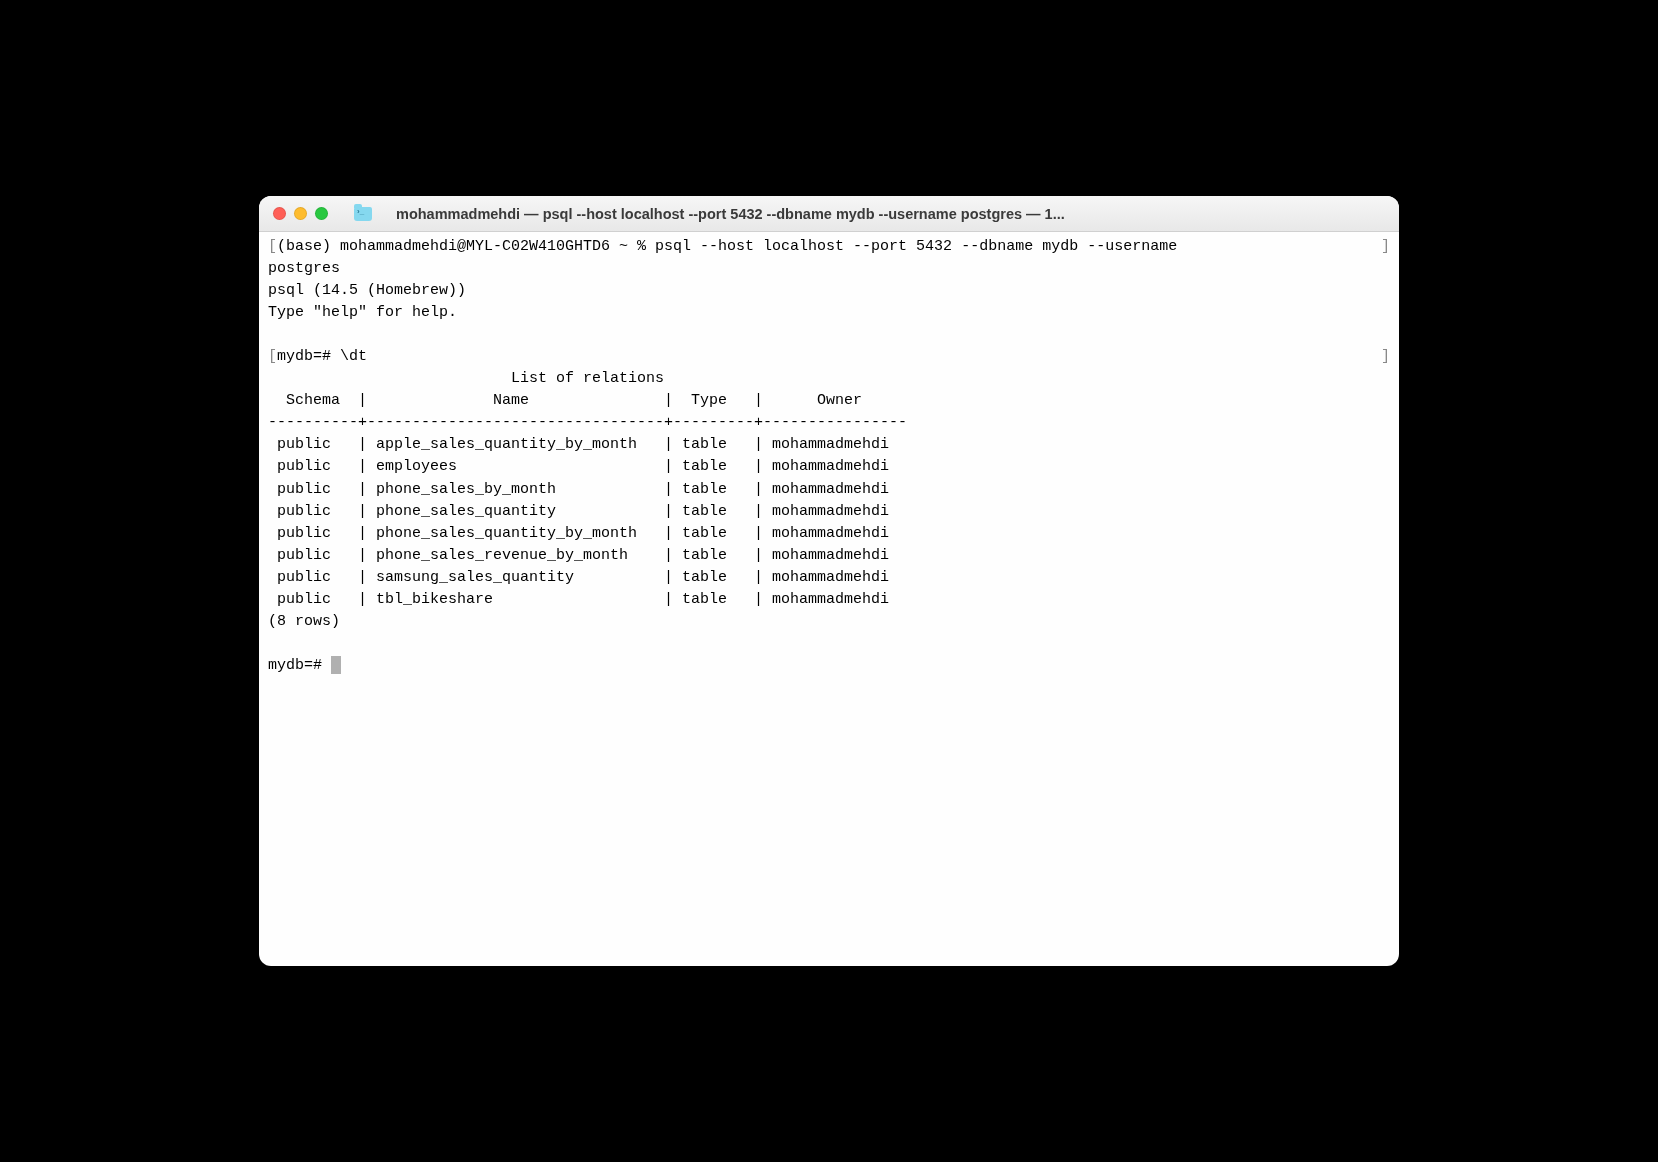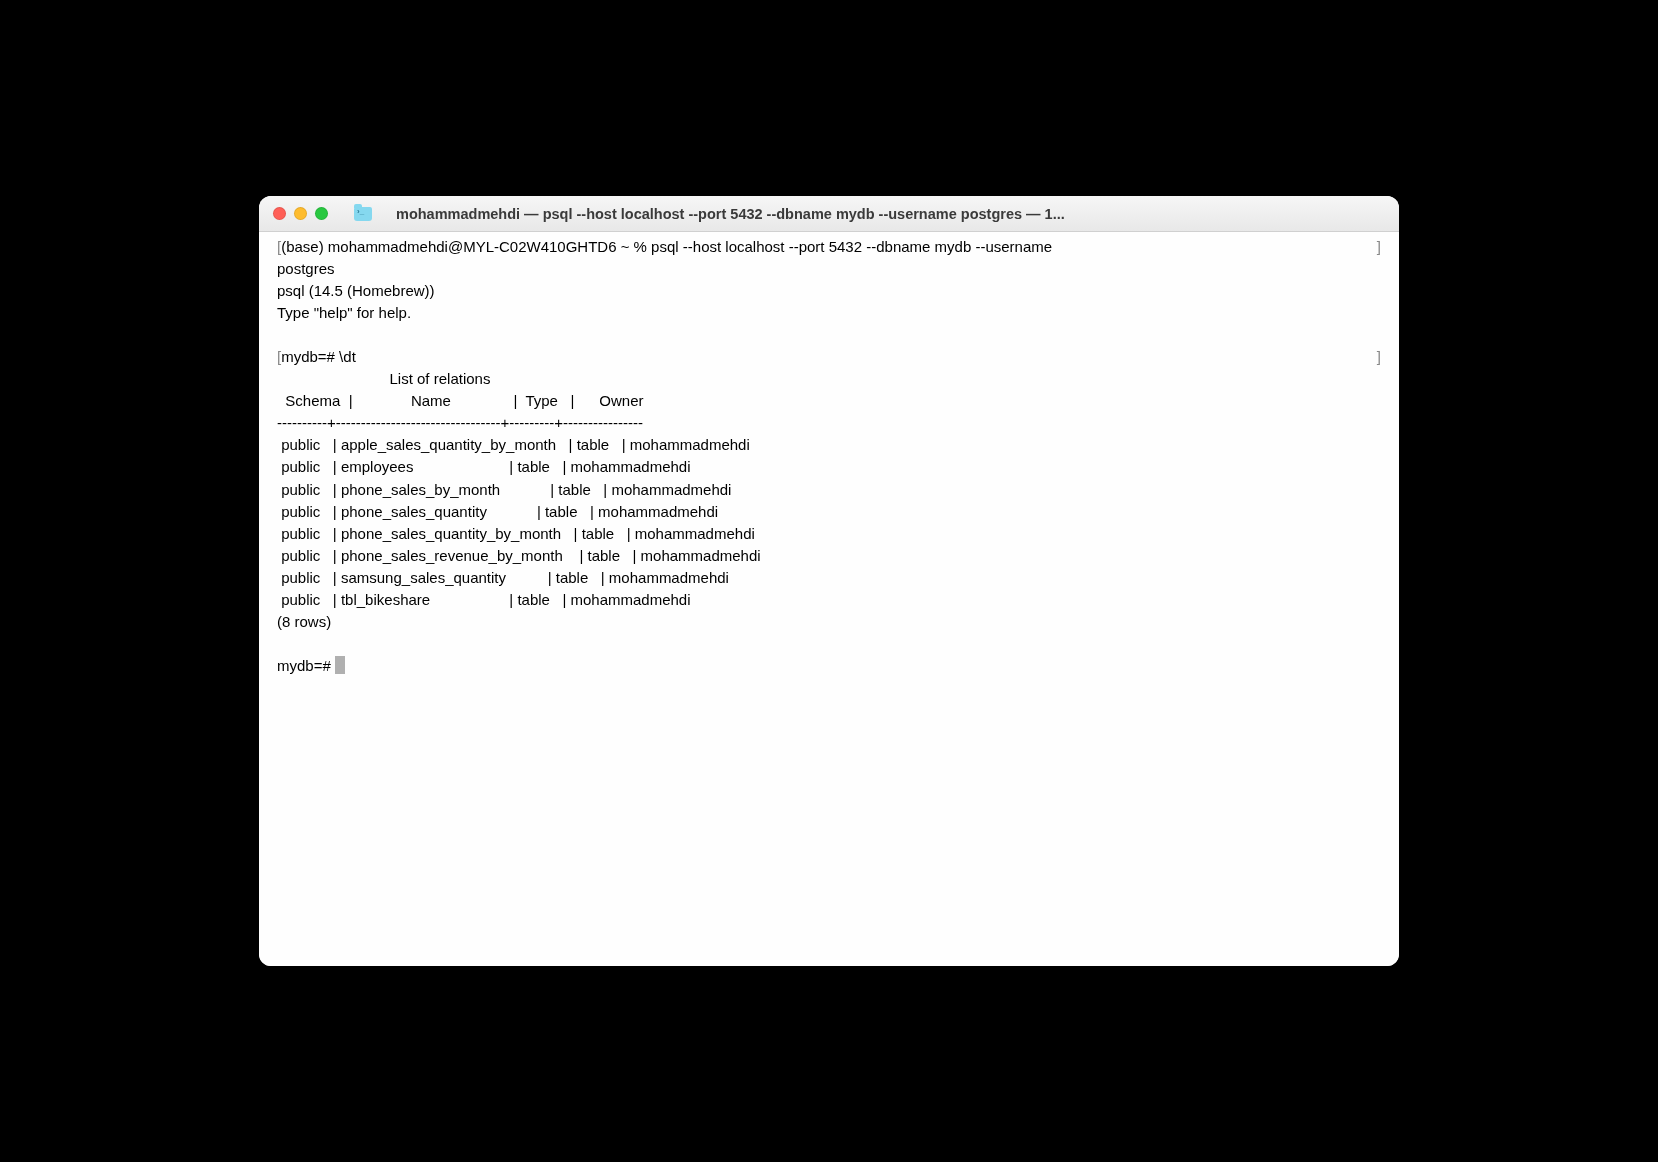--- a/index.html
+++ b/index.html
@@ -69,27 +69,28 @@
       font-weight: 600;
       color: #3a3a3a;
       white-space: nowrap;
       overflow: hidden;
       text-overflow: ellipsis;
       margin-left: 4px;
     }
     .terminal {
       flex: 1;
       background: #fefefe;
-      padding: 4px 18px;
-      font-family: Liberation Sans, sans-serif;
+      padding: 4px 9px;
+      font-family: Liberation Mono, monospace;
       font-size: 15px;
       line-height: 1.47;
       color: #000;
       white-space: pre;
       overflow: hidden;
+      border-radius: 29px;
     }
     .line { display: block; }
     .bracket { color: #888; }
     .cursor {
       display: inline-block;
       width: 10px;
       height: 18px;
       vertical-align: text-bottom;
       background: #b0b0b0;
     }

